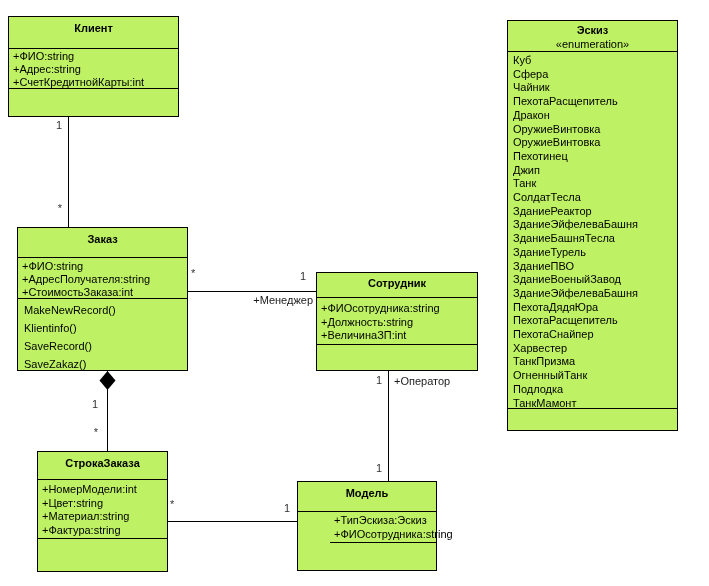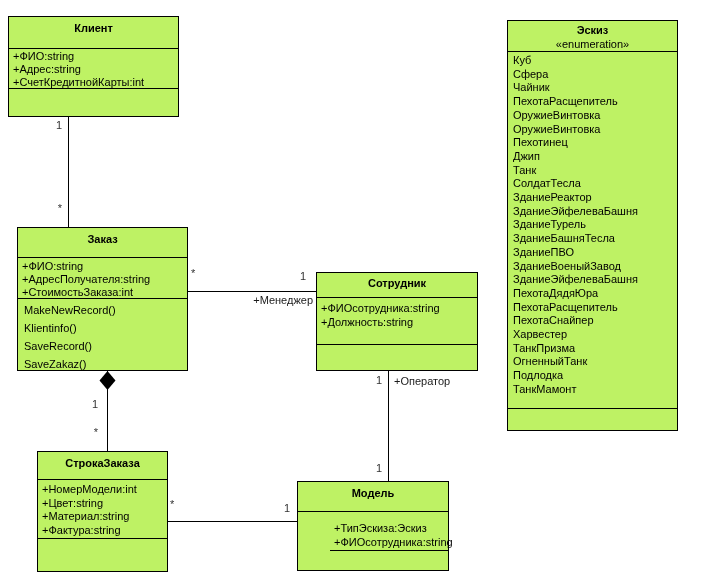--- a/index.html
+++ b/index.html
@@ -95,68 +95,70 @@
       </div>
   </div>
 
   <div class="uml-class" style="left:316px;top:272px;width:162px;height:99px;">
     <div class="uml-hdr" style="height:25px;padding-top:3px;">
       <div class="cls-title">Сотрудник</div>
     </div>
     <div class="uml-attrs" style="height:47px;padding-top:4px;line-height:13.5px;">
         <div>+ФИОсотрудника:string</div>
         <div>+Должность:string</div>
+        <div>+ВеличинаЗП:int</div>
       </div>
     <div class="uml-methods"></div>
   </div>
 
   <div class="uml-class" style="left:37px;top:451px;width:131px;height:121px;">
     <div class="uml-hdr" style="height:28px;">
       <div class="cls-title">СтрокаЗаказа</div>
     </div>
     <div class="uml-attrs" style="height:59px;padding-top:3px;line-height:13.5px;">
         <div>+НомерМодели:int</div>
         <div>+Цвет:string</div>
         <div>+Материал:string</div>
         <div>+Фактура:string</div>
       </div>
     <div class="uml-methods"></div>
   </div>
 
-  <div class="uml-class" style="left:297px;top:481px;width:152px;height:90px;gap:8px;">
+  <div class="uml-class" style="left:297px;top:481px;width:140px;height:90px;">
     <div class="uml-hdr" style="height:30px;">
       <div class="cls-title">Модель</div>
     </div>
     <div class="uml-attrs" style="height:31px;line-height:13.5px;margin-left:32px;">
         <div>+ТипЭскиза:Эскиз</div>
         <div>+ФИОсотрудника:string</div>
       </div>
     <div class="uml-methods"></div>
   </div>
 
   <div class="uml-class" style="left:507px;top:20px;width:171px;height:411px;">
     <div class="uml-hdr" style="height:31px;padding-top:2px;">
       <div class="cls-title">Эскиз</div>
       <div class="stereotype">«enumeration»</div>
     </div>
     <div class="uml-enum-values" style="height:357px;">
         <div>Куб</div>
         <div>Сфера</div>
         <div>Чайник</div>
         <div>ПехотаРасщепитель</div>
+        <div>Дракон</div>
         <div>ОружиеВинтовка</div>
         <div>ОружиеВинтовка</div>
         <div>Пехотинец</div>
         <div>Джип</div>
         <div>Танк</div>
         <div>СолдатТесла</div>
         <div>ЗданиеРеактор</div>
         <div>ЗданиеЭйфелеваБашня</div>
+        <div>ЗданиеБашняТесла</div>
         <div>ЗданиеТурель</div>
-        <div>ЗданиеБашняТесла</div>
         <div>ЗданиеПВО</div>
         <div>ЗданиеВоеныйЗавод</div>
         <div>ЗданиеЭйфелеваБашня</div>
         <div>ПехотаДядяЮра</div>
         <div>ПехотаРасщепитель</div>
         <div>ПехотаСнайпер</div>
         <div>Харвестер</div>
         <div>ТанкПризма</div>
         <div>ОгненныйТанк</div>
         <div>Подлодка</div>

